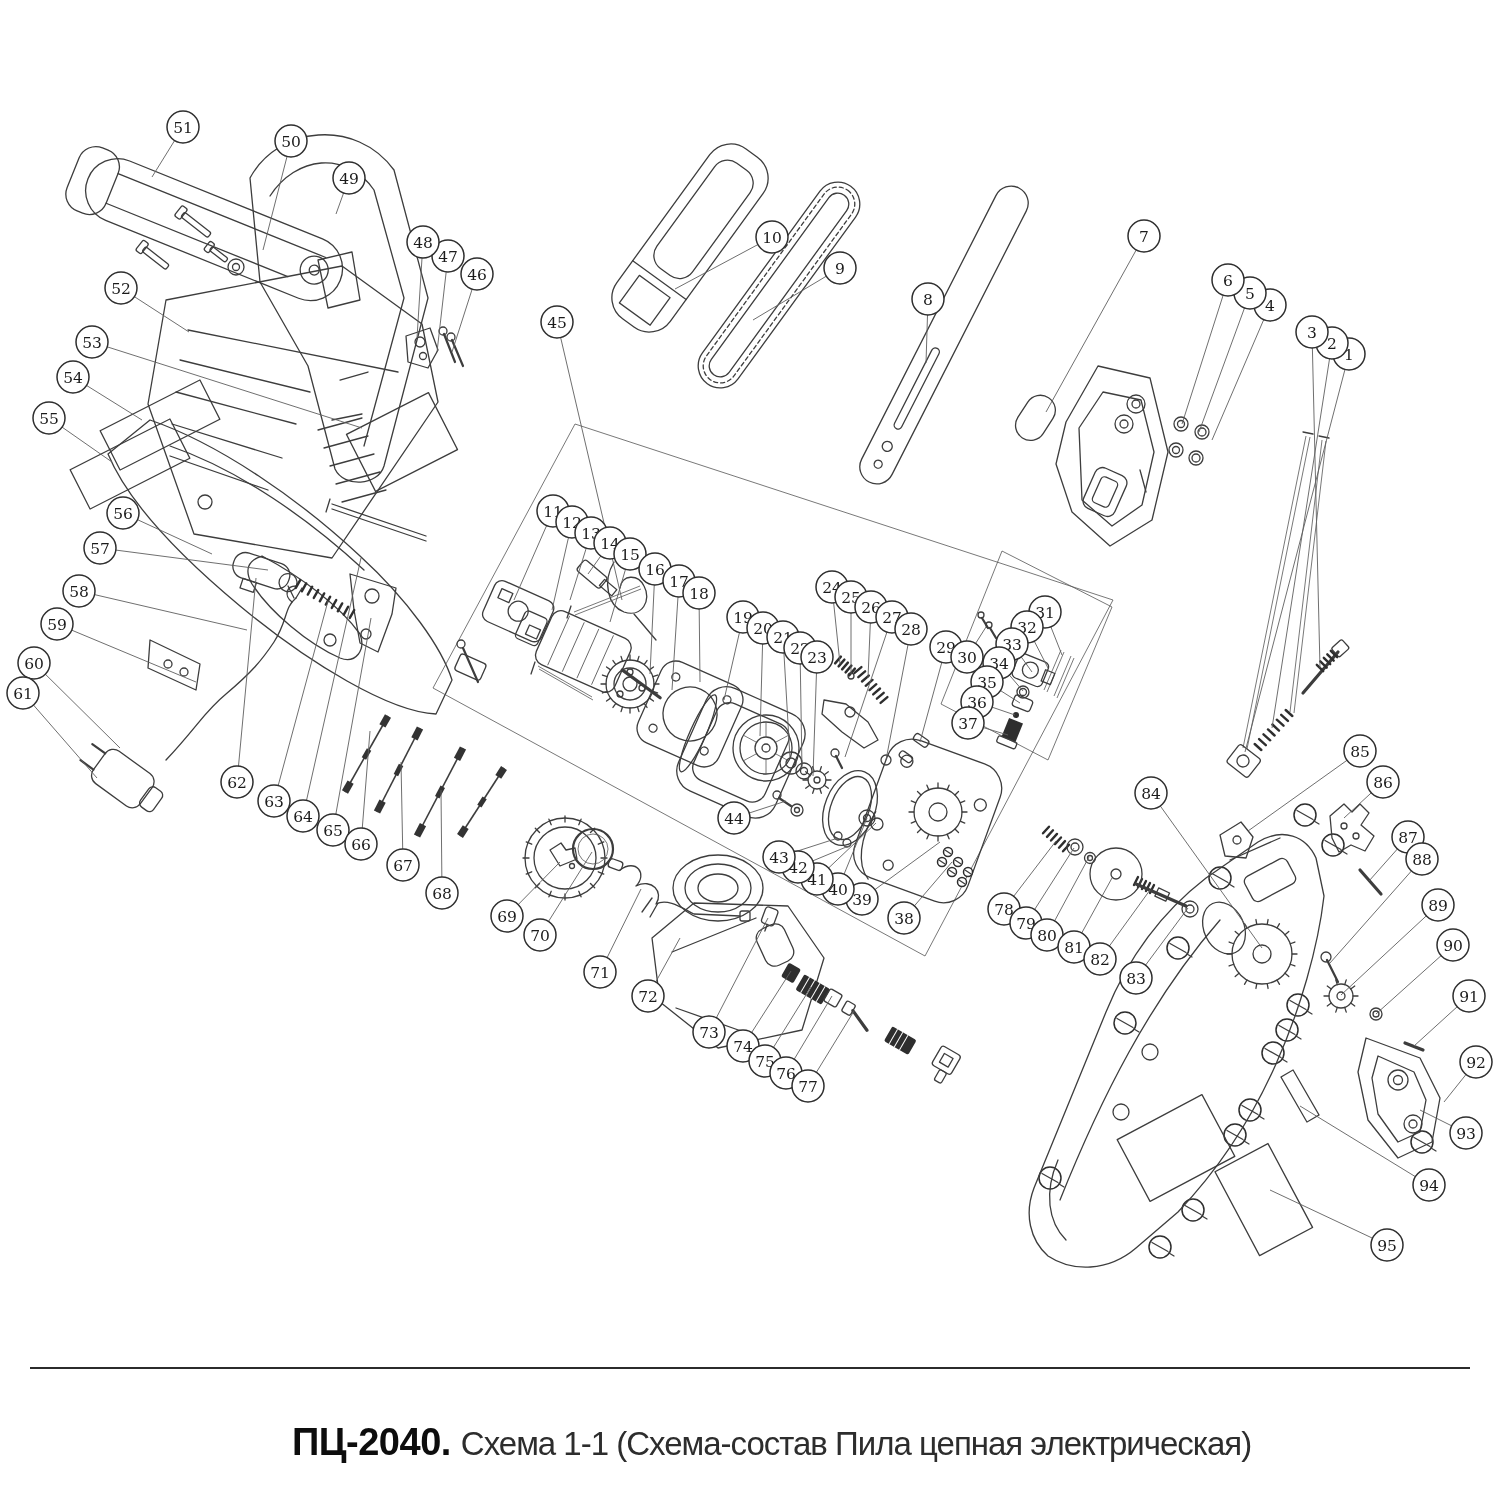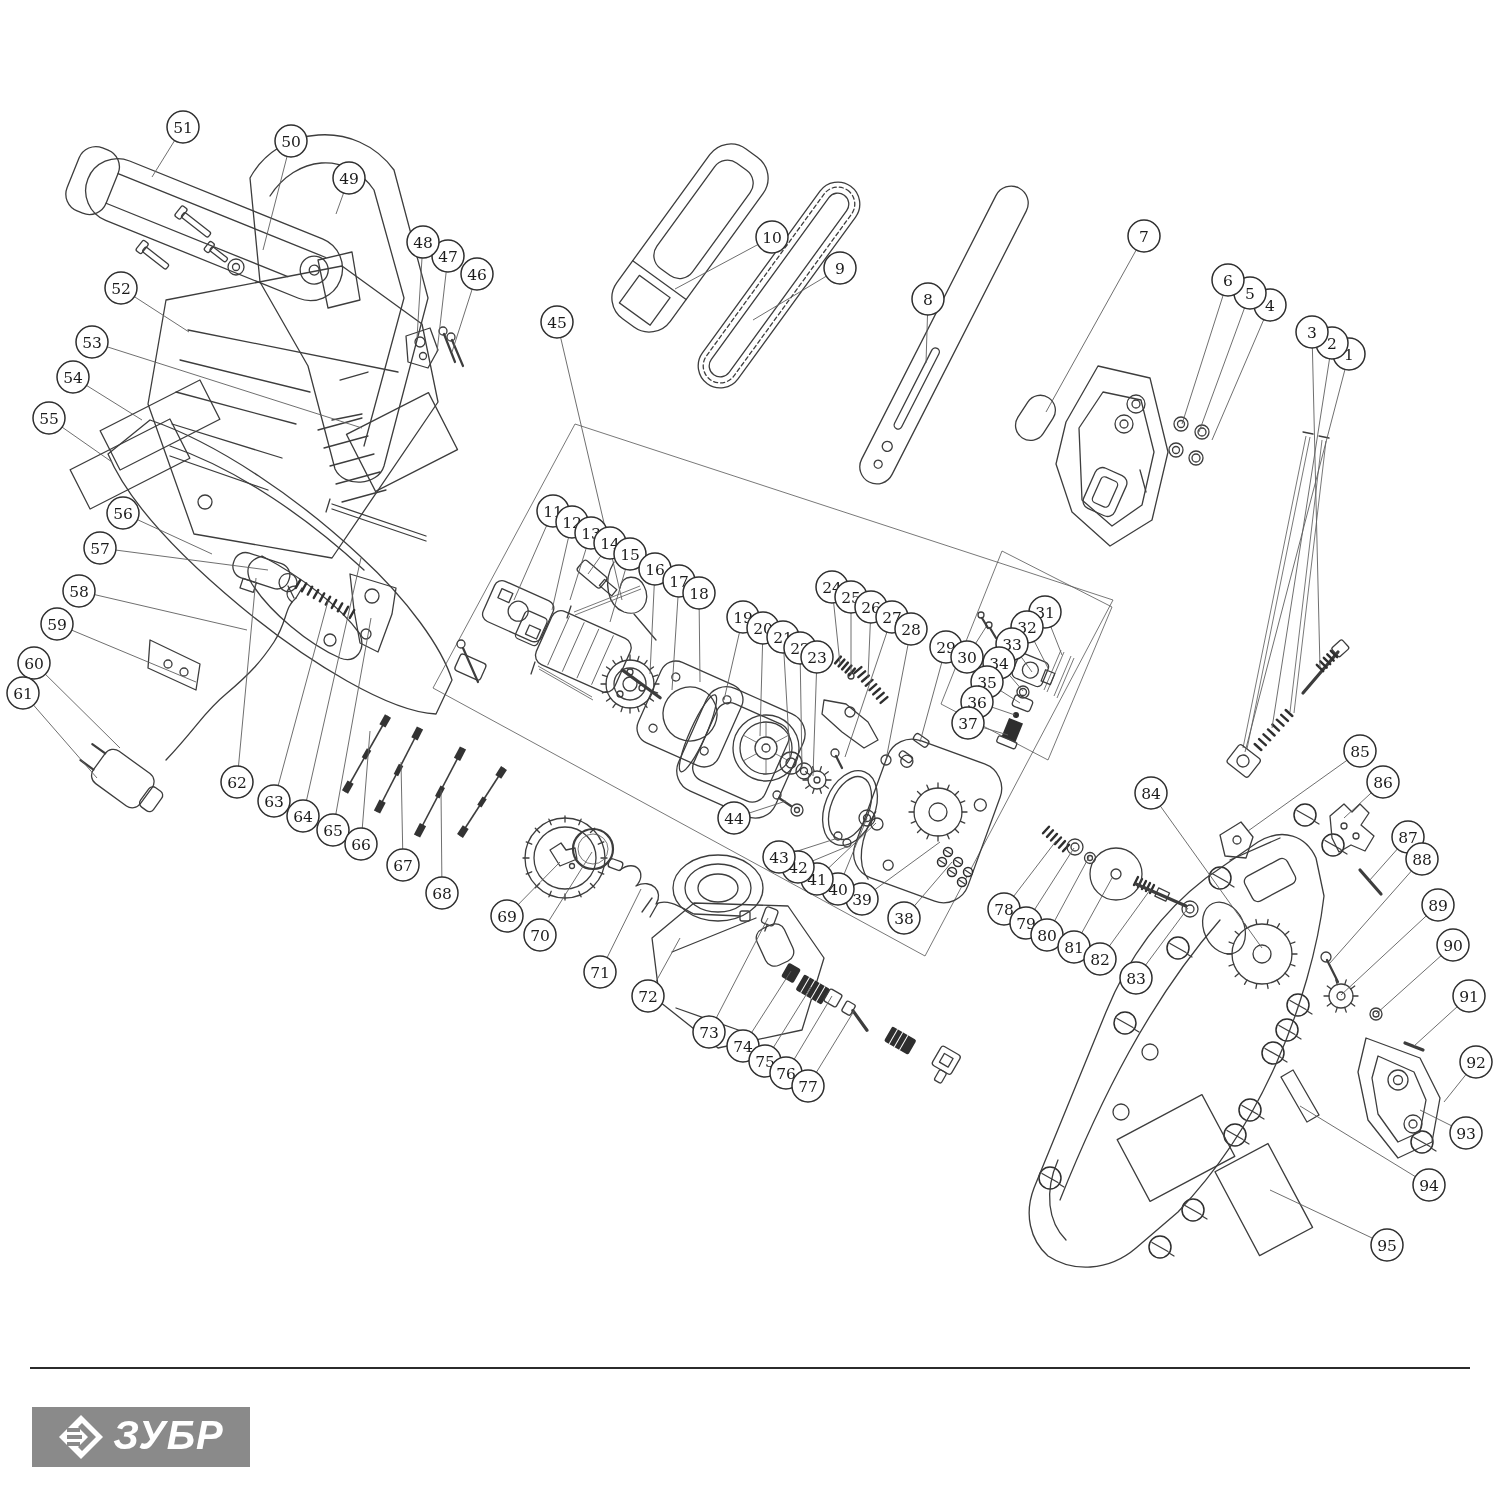--- a/index.html
+++ b/index.html
@@ -1159,26 +1159,17 @@
           <text x="1429" y="1190.5" text-anchor="middle" class="cot">94</text>
         </g>
         <g>
           <circle cx="1387" cy="1245" r="16" class="co" fill="#ffffff" stroke="#2e2e2e"></circle>
           <text x="1387" y="1250.5" text-anchor="middle" class="cot">95</text>
         </g>
       </g>
 </svg>
 
 <div class="footer-rule" style="background: rgb(43, 43, 43);"></div>
-<div class="logo-box" style="background: rgb(138, 138, 138);">
-  <svg width="46" height="46" viewBox="0 0 46 46">
-    <polygon points="23,1 45,23 23,45 1,23" fill="#ffffff"></polygon>
-    <g id="logo-arrows" fill="#8a8a8a">
-      <path d="M9,14 h13 v4 h-13 z"></path>
-      <path d="M9,21 h15 v4 h-15 z"></path>
-      <path d="M9,28 h13 v4 h-13 z"></path>
-      <path d="M24,9 L38,23 L24,37 L20,33 L30,23 L20,13 Z"></path>
-    </g>
-  </svg>
-  <span class="logo-text" style="color: rgb(255, 255, 255);">ЗУБР</span>
+<div class="title-line">
+  <b>ПЦ-2040.</b><span>Схема 1-1 (Схема-состав Пила цепная электрическая)</span>
 </div>
 
 </div>
 
 </body></html>

